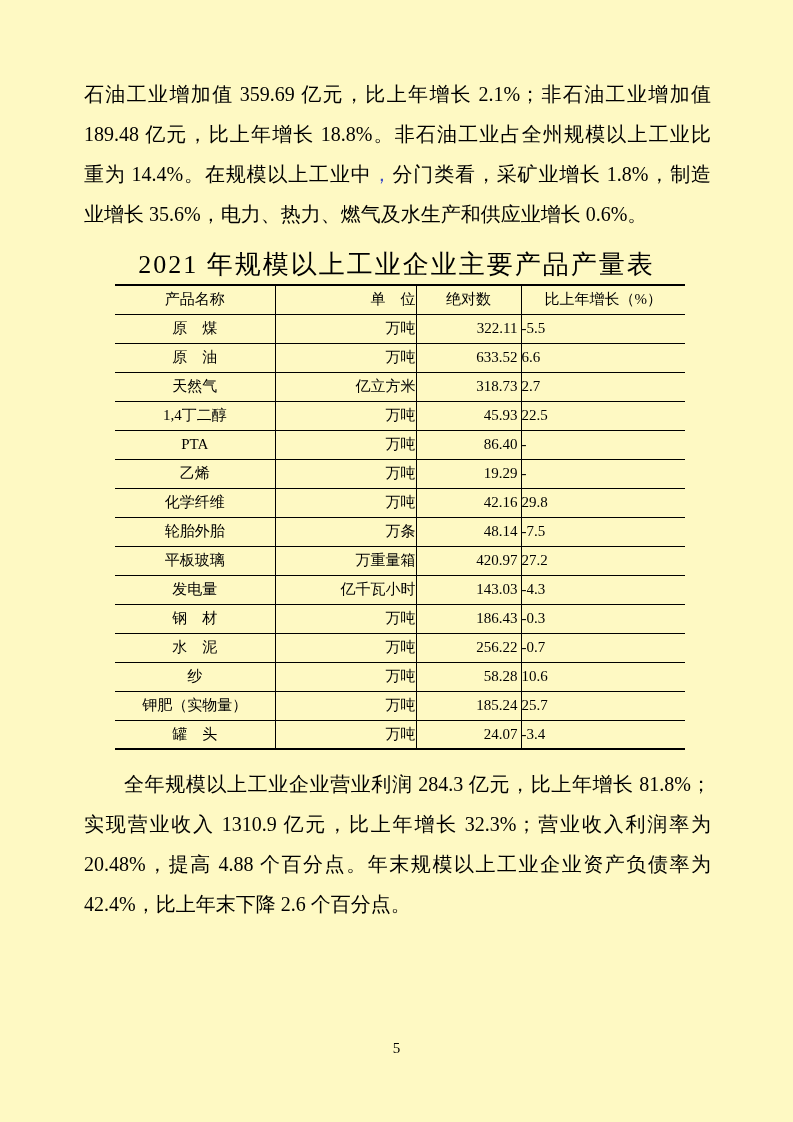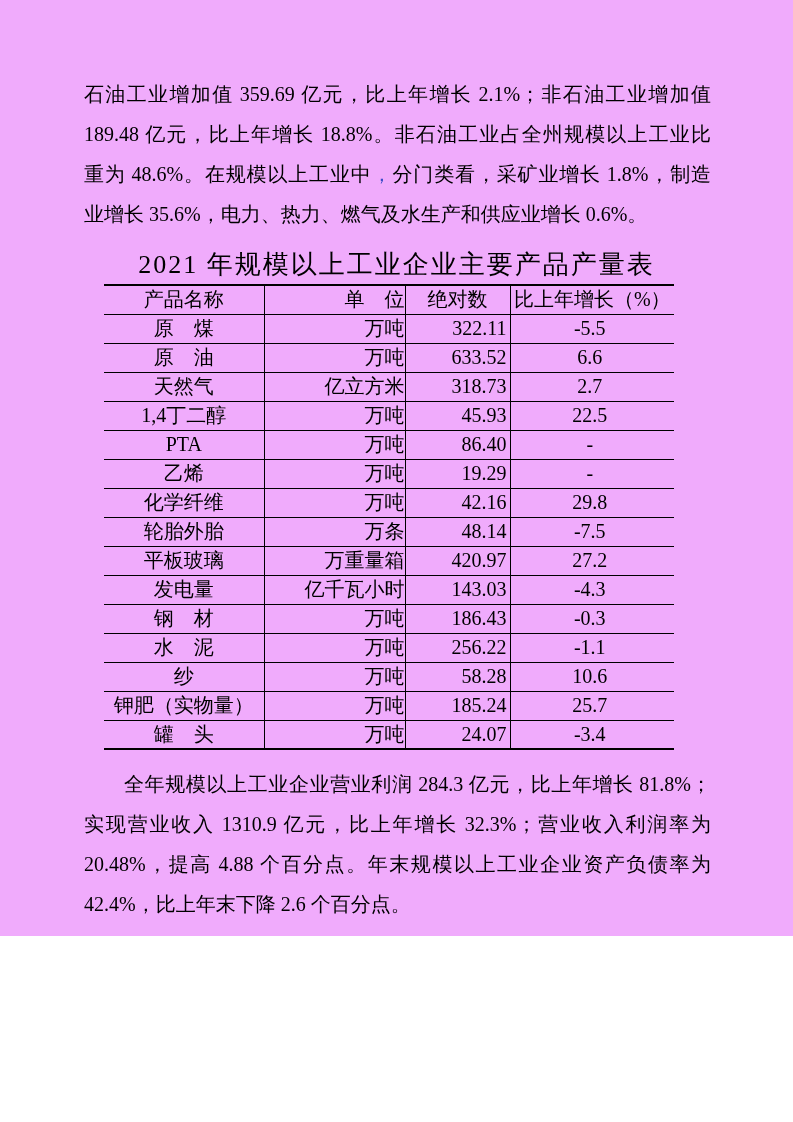--- a/index.html
+++ b/index.html
@@ -1,21 +1,21 @@
 <!DOCTYPE html>
 <html><head>
 <meta charset="utf-8">
 <style>
   * { margin: 0; padding: 0; box-sizing: border-box; }
   html, body { background: #ffffff; }
   .page {
     position: relative;
     width: 793px;
-    height: 936px;
-    background: #f0abfc;
+    height: 1122px;
+    background: #fef9c3;
     color: #000000;
     font-family: "Liberation Serif", "DejaVu Serif", serif;
     overflow: hidden;
     text-decoration: underline;
   }
   .para {
     position: absolute;
     left: 84px;
     width: 627px;
     font-size: 20px;
@@ -39,65 +39,65 @@
     width: 793px;
     height: 38px;
     line-height: 38px;
     text-align: center;
     font-size: 26px;
     letter-spacing: 2px;
   }
   .products-table {
     position: absolute;
     top: 284px;
-    left: 104px;
+    left: 115px;
     width: 570px;
     border-collapse: collapse;
     table-layout: fixed;
     border-top: 2.5px solid #000;
     border-bottom: 2.5px solid #000;
-    font-size: 20px;
+    font-size: 15px;
   }
   .products-table tr { height: 29px; }
   .products-table th,
   .products-table td {
     border-bottom: 1.7px solid #000;
     font-weight: normal;
     padding: 0;
     vertical-align: middle;
   }
   .products-table th + th,
   .products-table td + td {
     border-left: 1.7px solid #000;
   }
   .products-table .c0 { text-align: center; }
   .products-table .c1 { text-align: right; }
   .products-table .c2 { text-align: right; padding-right: 3px; }
-  .products-table .c3 { text-align: center; padding-right: 5px; }
+  .products-table .c3 { text-align: left; padding-right: 5px; }
   .page-number {
     position: absolute;
     top: 1038px;
     left: 0;
     width: 793px;
     height: 20px;
     line-height: 20px;
     text-align: center;
     font-size: 15px;
   }
 </style>
 </head>
 <body>
 
 <div class="page">
 
   <div class="para para-industry">
     <div class="line just">石油工业增加值 359.69 亿元，比上年增长 2.1%；非石油工业增加值</div>
     <div class="line just">189.48 亿元，比上年增长 18.8%。非石油工业占全州规模以上工业比</div>
     <div class="line just">
-      <span>重为 48.6%。在规模以上工业中</span><span style="color: rgb(58, 75, 200);">，</span><span>分门类看，采矿业增长 1.8%，制造</span>
+      <span>重为 14.4%。在规模以上工业中</span><span style="color: rgb(58, 75, 200);">，</span><span>分门类看，采矿业增长 1.8%，制造</span>
     </div>
     <div class="line">业增长 35.6%，电力、热力、燃气及水生产和供应业增长 0.6%。</div>
   </div>
 
   <div class="table-title">2021 年规模以上工业企业主要产品产量表</div>
 
   <table class="products-table">
     <colgroup>
       <col style="width:160px">
       <col style="width:141px">
@@ -176,21 +176,21 @@
         <tr>
           <td class="c0">钢　材</td>
           <td class="c1">万吨</td>
           <td class="c2">186.43</td>
           <td class="c3">-0.3</td>
         </tr>
         <tr>
           <td class="c0">水　泥</td>
           <td class="c1">万吨</td>
           <td class="c2">256.22</td>
-          <td class="c3">-1.1</td>
+          <td class="c3">-0.7</td>
         </tr>
         <tr>
           <td class="c0">纱</td>
           <td class="c1">万吨</td>
           <td class="c2">58.28</td>
           <td class="c3">10.6</td>
         </tr>
         <tr>
           <td class="c0">钾肥（实物量）</td>
           <td class="c1">万吨</td>

